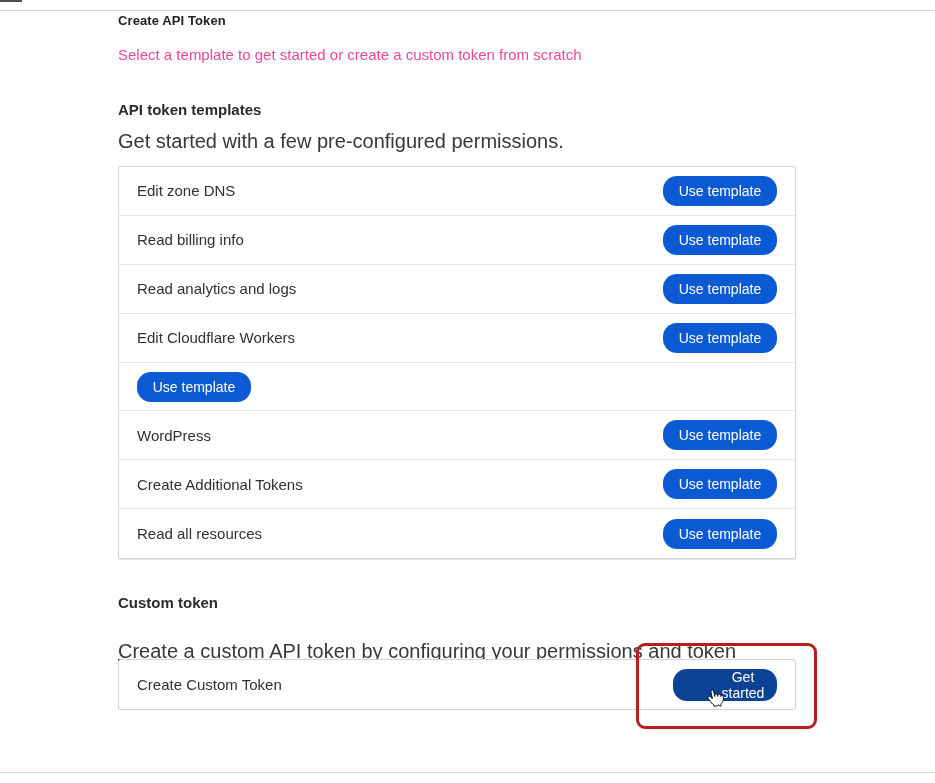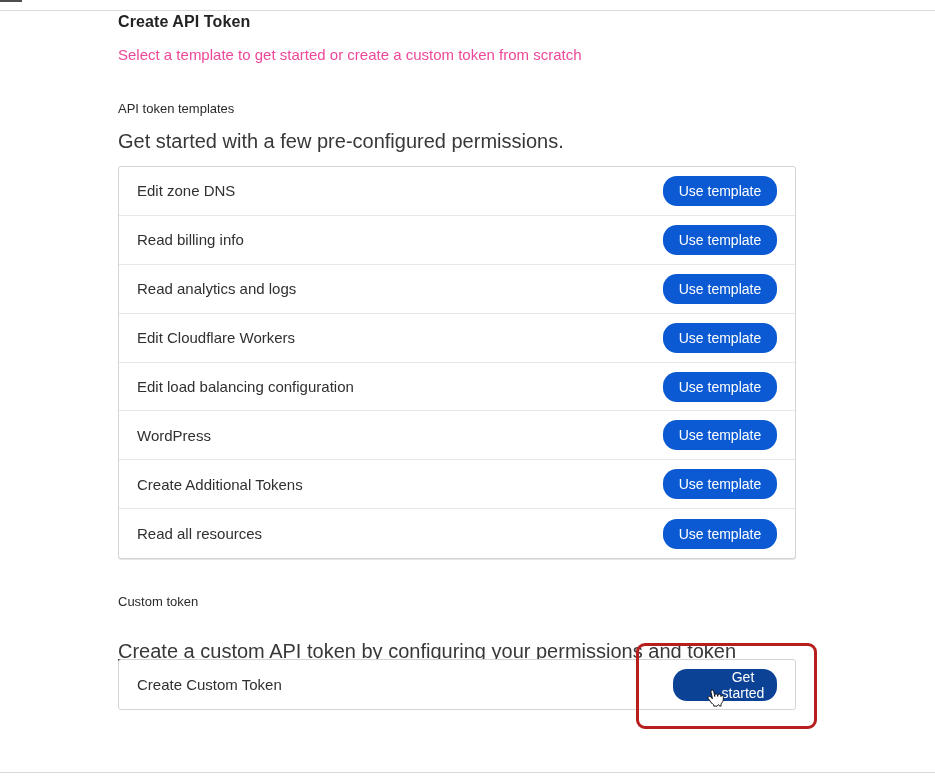--- a/index.html
+++ b/index.html
@@ -21,29 +21,29 @@
     height: 1px; background: #dadada;
   }
   .bottom-hairline {
     position: absolute; left: 0; top: 772px; right: 0;
     height: 1px; background: #d9d9d9;
   }
   .content { position: absolute; left: 118px; top: 0; width: 678px; }
 
   .page-title {
     position: absolute; left: 0; top: 13px;
-    font-size: 16px; font-weight: 700; color: #232323;
+    font-size: 13px; font-weight: 700; color: #232323;
     letter-spacing: 0.1px;
   }
   .page-subtitle {
     position: absolute; left: 0; top: 46px;
     font-size: 15px; color: #ec4899;
   }
   .section-heading {
-    font-size: 13px; font-weight: 400; color: #2b2b2b;
+    font-size: 15px; font-weight: 700; color: #2b2b2b;
     position: absolute; left: 0;
   }
   .section-desc {
     font-size: 20px; color: #383838;
     position: absolute; left: 0;
   }
   .templates-heading { top: 101px; }
   .templates-desc { top: 130px; }
 
   .template-list {
@@ -130,21 +130,20 @@
         </div>
         <div class="template-row">
           <span class="row-label">Read analytics and logs</span>
           <button class="btn btn-use-template">Use template</button>
         </div>
         <div class="template-row">
           <span class="row-label">Edit Cloudflare Workers</span>
           <button class="btn btn-use-template">Use template</button>
         </div>
         <div class="template-row">
-          <span class="row-label">Edit load balancing configuration</span>
           <button class="btn btn-use-template">Use template</button>
         </div>
         <div class="template-row">
           <span class="row-label">WordPress</span>
           <button class="btn btn-use-template">Use template</button>
         </div>
         <div class="template-row">
           <span class="row-label">Create Additional Tokens</span>
           <button class="btn btn-use-template">Use template</button>
         </div>

